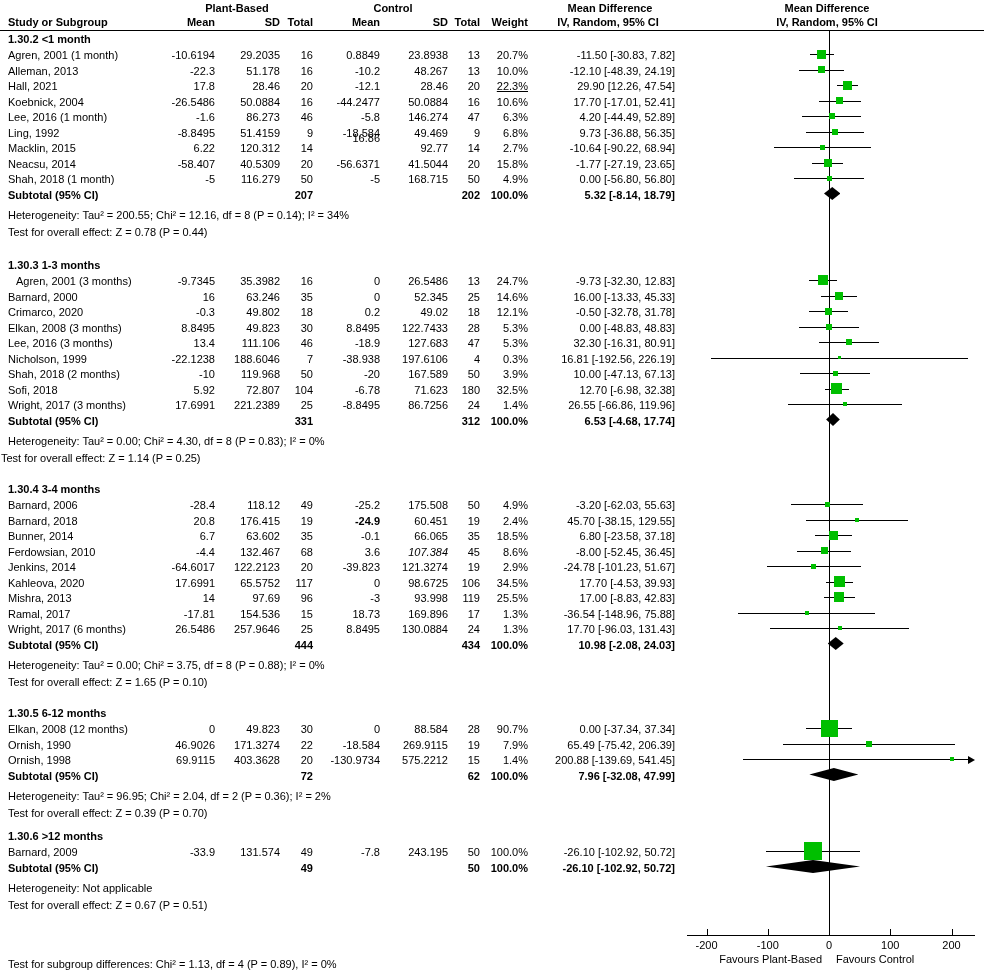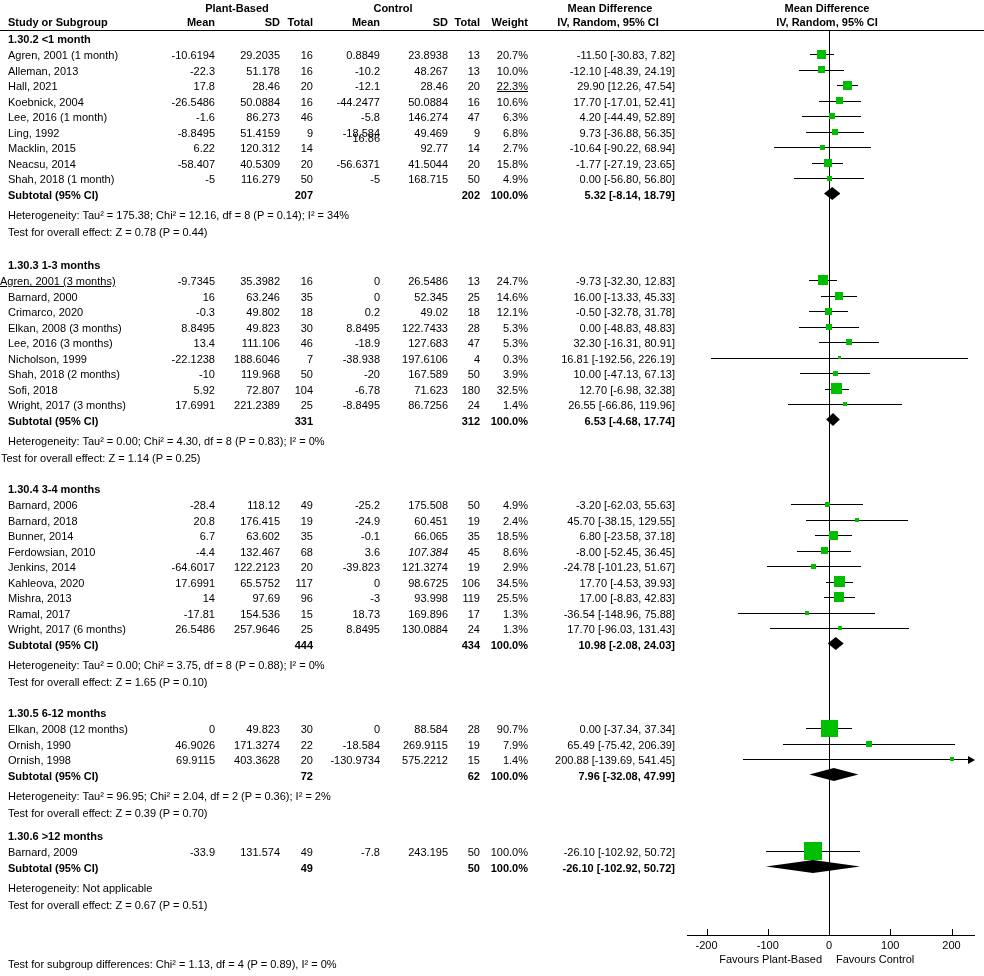--- a/index.html
+++ b/index.html
@@ -140,24 +140,24 @@
       <div class="abs " style="right: 456px; top: 173px;">4.9%</div>
       <div class="abs " style="right: 309px; top: 173px;">0.00 [-56.80, 56.80]</div>
       <div class="abs hline" style="left: 794.21px; top: 178px; width: 69.58px;"></div>
       <div class="abs sq" style="left: 826.5px; top: 175.5px; width: 5px; height: 5px; background: rgb(0, 191, 0);"></div>
       <div class="abs b" style="left: 8px; top: 188.5px;">Subtotal (95% CI)</div>
       <div class="abs b" style="right: 671px; top: 188.5px;">207</div>
       <div class="abs b" style="right: 504px; top: 188.5px;">202</div>
       <div class="abs b" style="right: 456px; top: 188.5px;">100.0%</div>
       <div class="abs b" style="right: 309px; top: 188.5px;">5.32 [-8.14, 18.79]</div>
       <div class="abs diamond" style="left: 824.014px; top: 187px; width: 16.4946px; height: 13px; background: rgb(0, 0, 0);"></div>
-      <div class="abs " style="left: 8px; top: 208.5px;">Heterogeneity: Tau² = 175.38; Chi² = 12.16, df = 8 (P = 0.14); I² = 34%</div>
+      <div class="abs " style="left: 8px; top: 208.5px;">Heterogeneity: Tau² = 200.55; Chi² = 12.16, df = 8 (P = 0.14); I² = 34%</div>
       <div class="abs " style="left: 8px; top: 225.5px;">Test for overall effect: Z = 0.78 (P = 0.44)</div>
       <div class="abs b" style="left: 8px; top: 259px;">1.30.3 1-3 months</div>
-      <div class="abs " style="left: 0; top: 275px; text-decoration: underline;">Agren, 2001 (3 months)</div>
+      <div class="abs " style="left: 16px; top: 275px;">Agren, 2001 (3 months)</div>
       <div class="abs " style="right: 769px; top: 275px;">-9.7345</div>
       <div class="abs " style="right: 704px; top: 275px;">35.3982</div>
       <div class="abs " style="right: 671px; top: 275px;">16</div>
       <div class="abs " style="right: 604px; top: 275px;">0</div>
       <div class="abs " style="right: 536px; top: 275px;">26.5486</div>
       <div class="abs " style="right: 504px; top: 275px;">13</div>
       <div class="abs " style="right: 456px; top: 275px;">24.7%</div>
       <div class="abs " style="right: 309px; top: 275px;">-9.73 [-32.30, 12.83]</div>
       <div class="abs hline" style="left: 809.216px; top: 280px; width: 27.6421px;"></div>
       <div class="abs sq" style="left: 818.04px; top: 275px; width: 10px; height: 10px; background: rgb(0, 191, 0);"></div>
@@ -266,21 +266,21 @@
       <div class="abs " style="right: 536px; top: 499px;">175.508</div>
       <div class="abs " style="right: 504px; top: 499px;">50</div>
       <div class="abs " style="right: 456px; top: 499px;">4.9%</div>
       <div class="abs " style="right: 309px; top: 499px;">-3.20 [-62.03, 55.63]</div>
       <div class="abs hline" style="left: 791.007px; top: 504px; width: 72.0667px;"></div>
       <div class="abs sq" style="left: 824.54px; top: 501.5px; width: 5px; height: 5px; background: rgb(0, 191, 0);"></div>
       <div class="abs " style="left: 8px; top: 514.5px;">Barnard, 2018</div>
       <div class="abs " style="right: 769px; top: 514.5px;">20.8</div>
       <div class="abs " style="right: 704px; top: 514.5px;">176.415</div>
       <div class="abs " style="right: 671px; top: 514.5px;">19</div>
-      <div class="abs " style="right: 604px; top: 514.5px;">-24.9</div>
+      <div class="abs " style="right: 604px; top: 514.5px; font-weight: bold;">-24.9</div>
       <div class="abs " style="right: 536px; top: 514.5px;">60.451</div>
       <div class="abs " style="right: 504px; top: 514.5px;">19</div>
       <div class="abs " style="right: 456px; top: 514.5px;">2.4%</div>
       <div class="abs " style="right: 309px; top: 514.5px;">45.70 [-38.15, 129.55]</div>
       <div class="abs hline" style="left: 805.633px; top: 519.5px; width: 102.716px;"></div>
       <div class="abs sq" style="left: 854.991px; top: 517.5px; width: 4px; height: 4px; background: rgb(0, 191, 0);"></div>
       <div class="abs " style="left: 8px; top: 530px;">Bunner, 2014</div>
       <div class="abs " style="right: 769px; top: 530px;">6.7</div>
       <div class="abs " style="right: 704px; top: 530px;">63.602</div>
       <div class="abs " style="right: 671px; top: 530px;">35</div>

